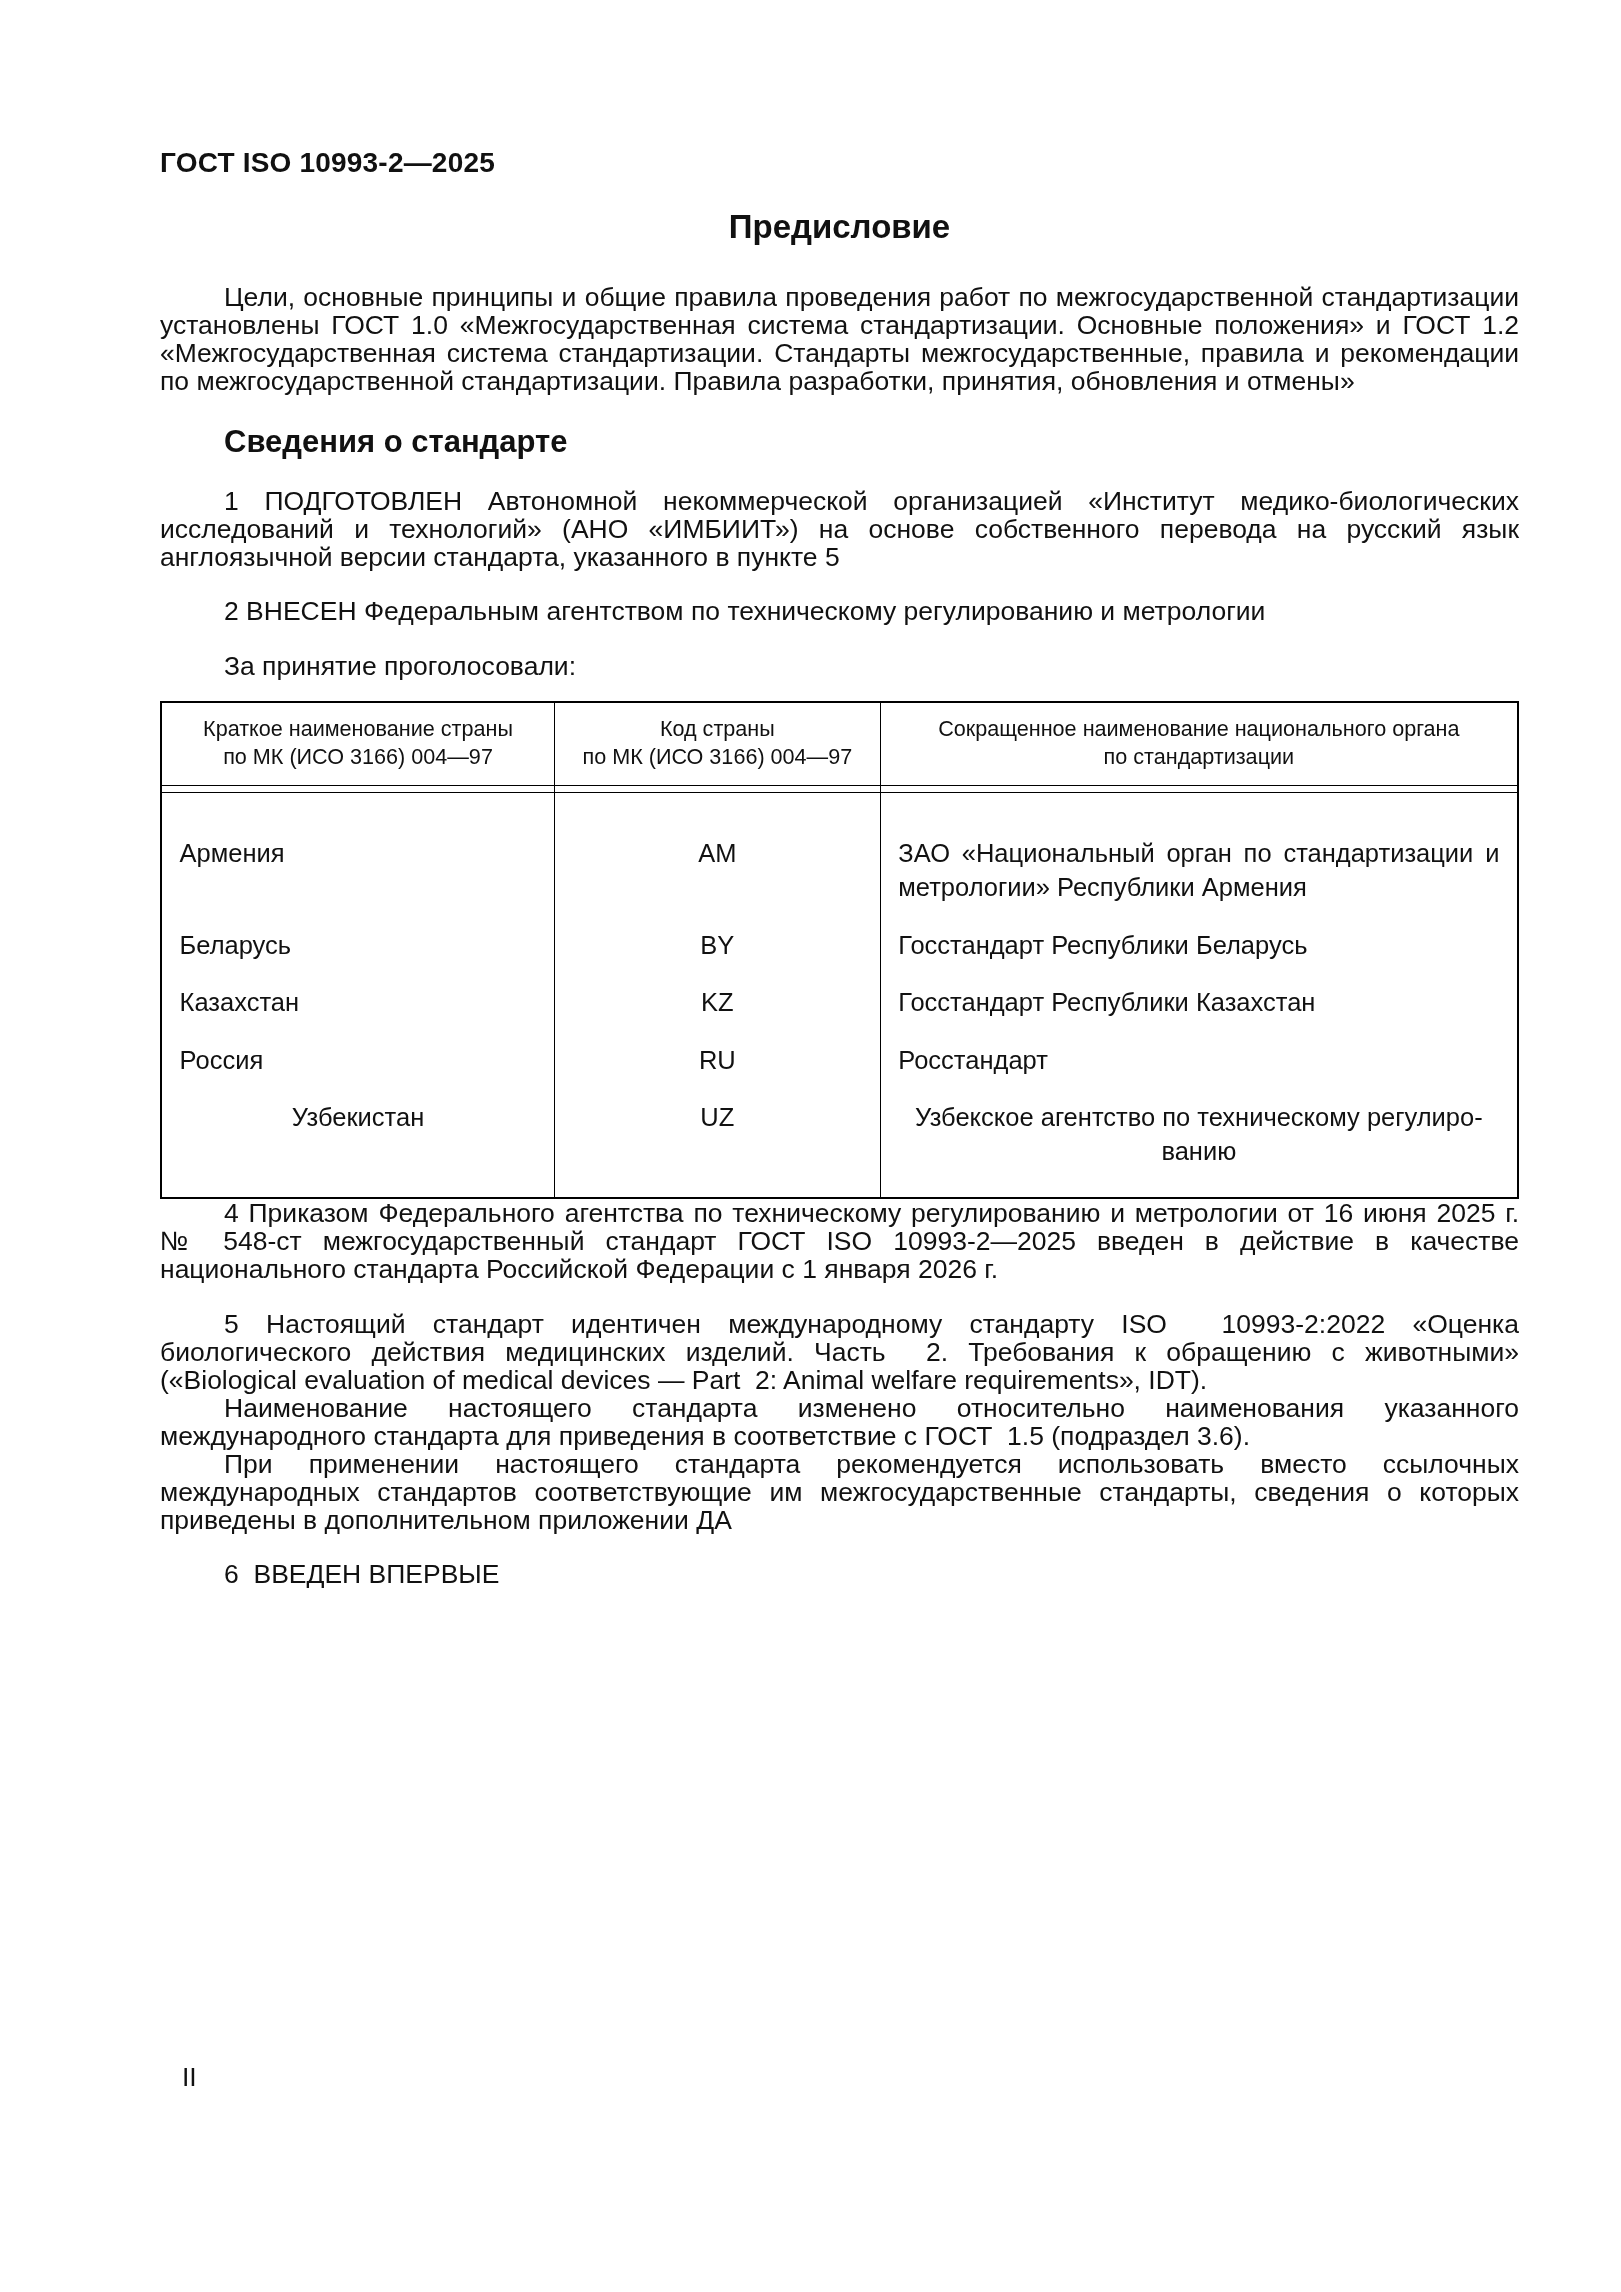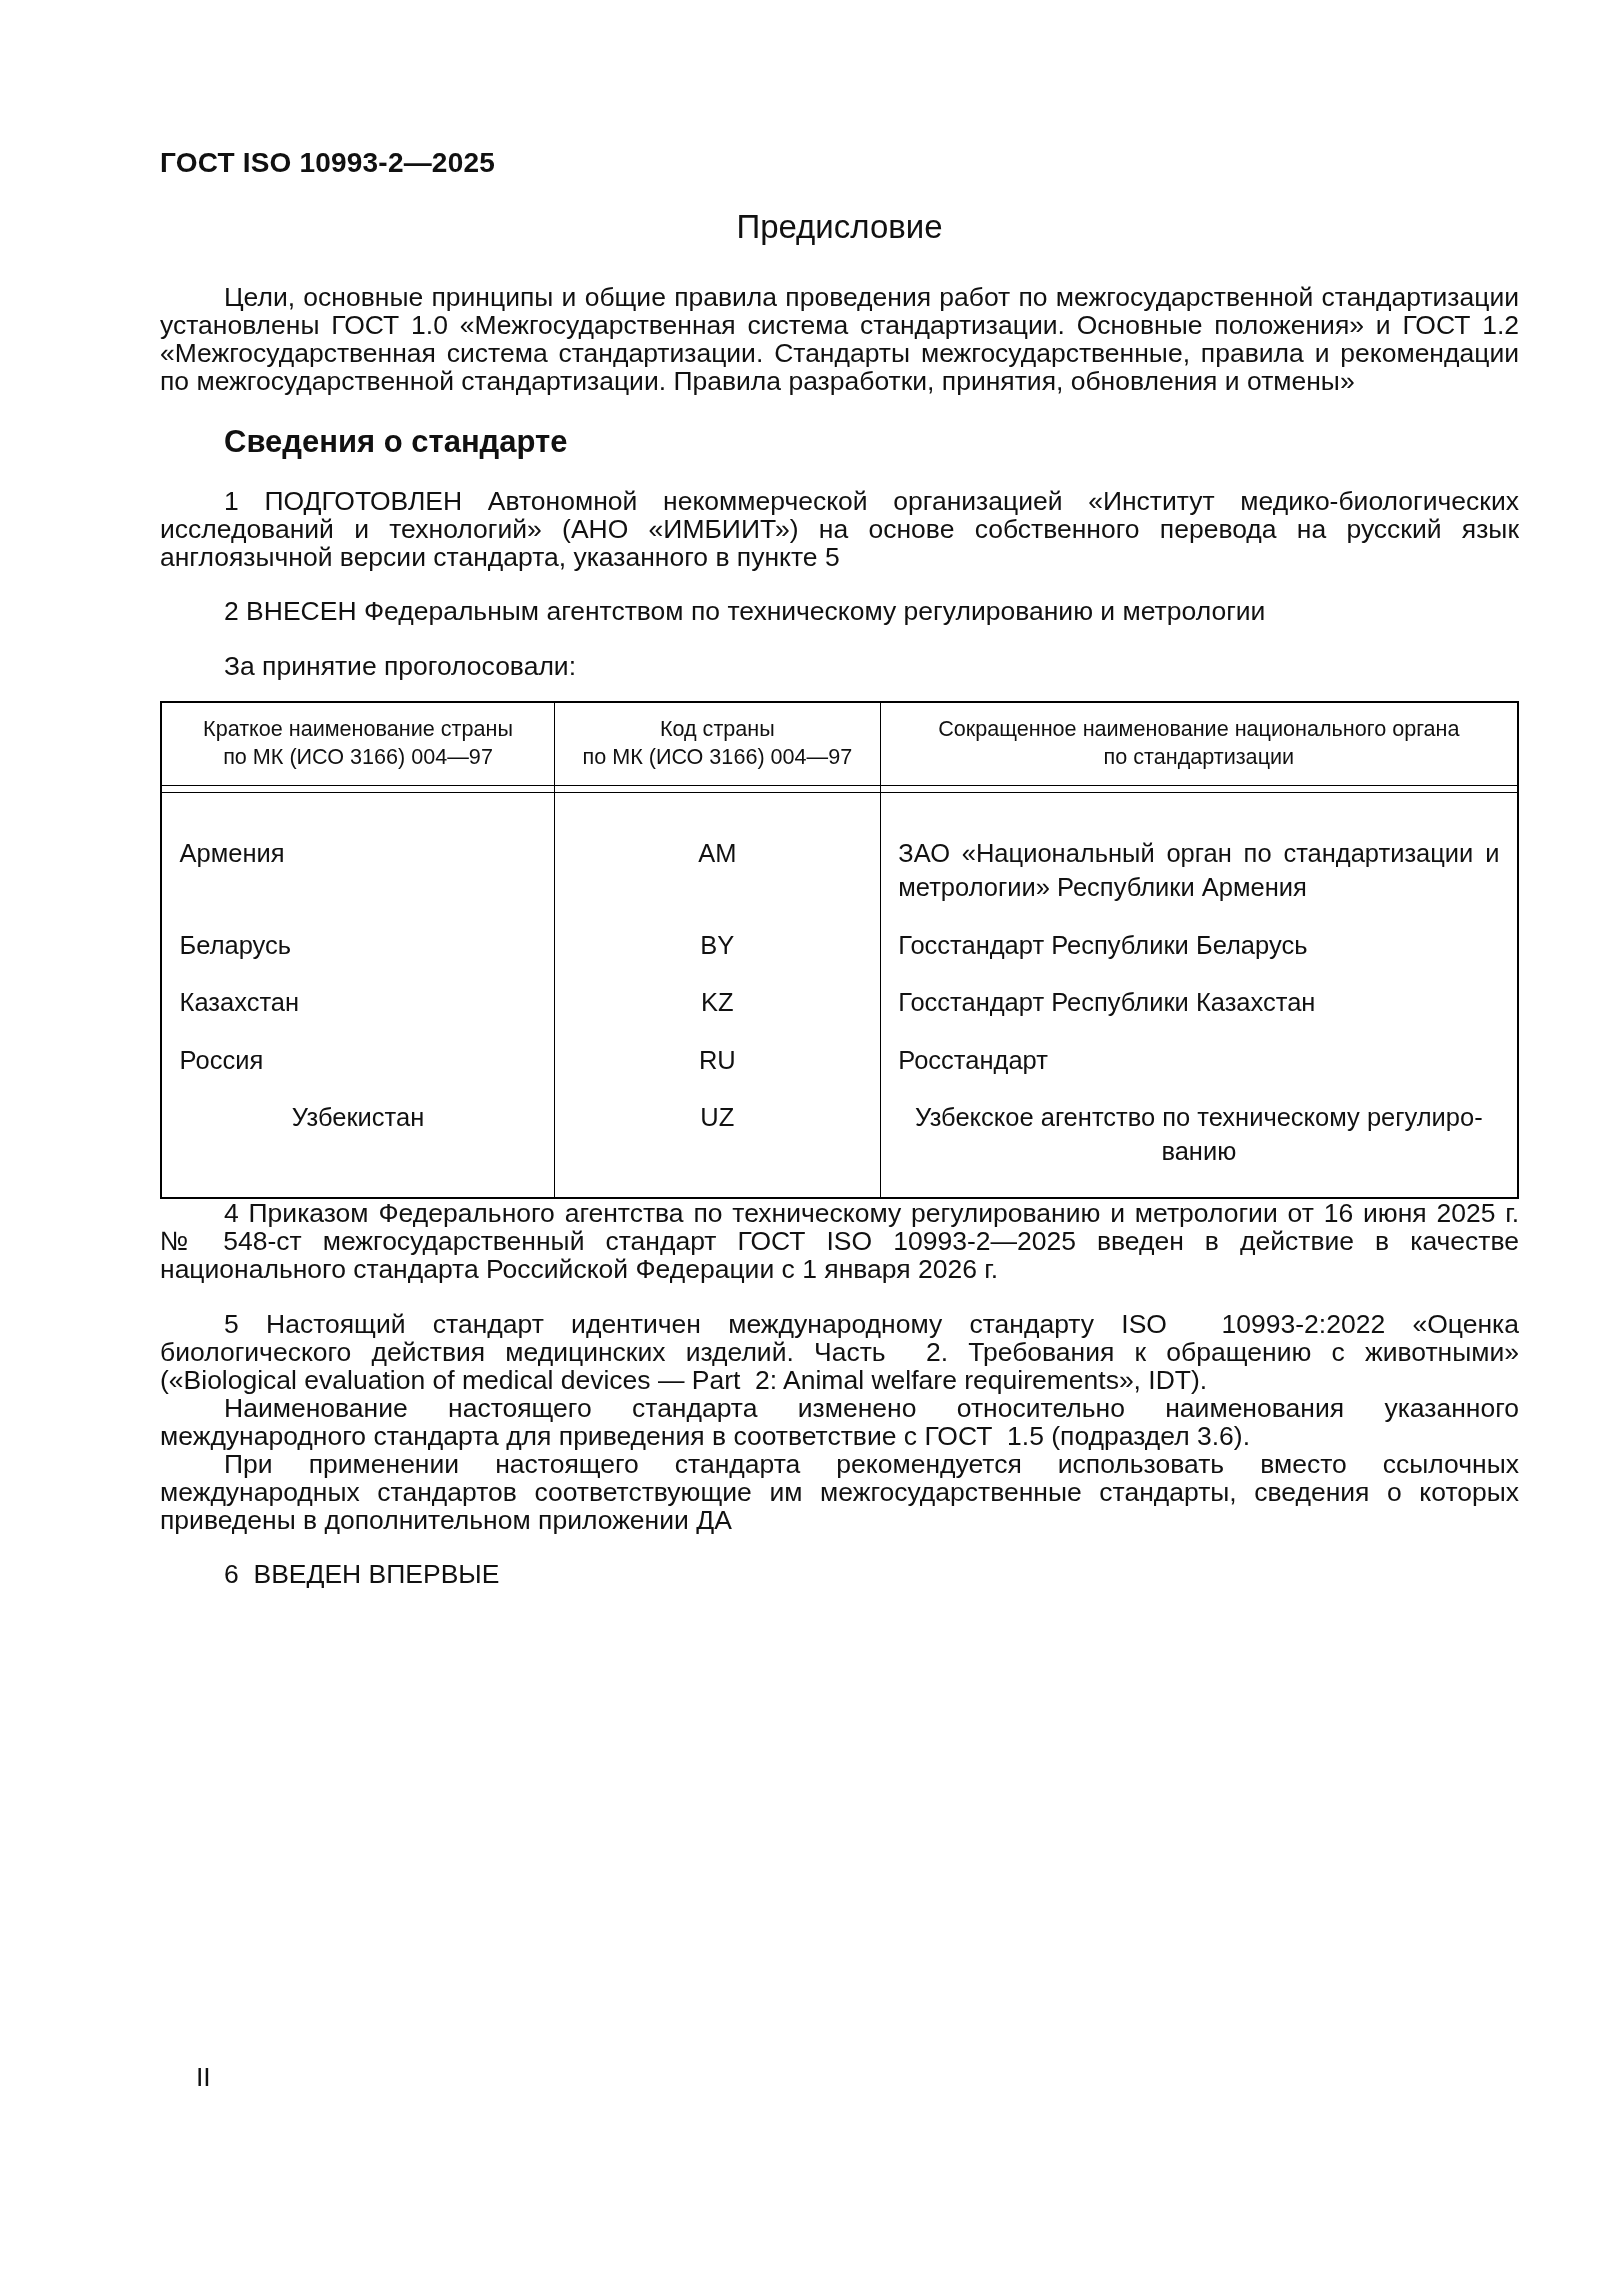--- a/index.html
+++ b/index.html
@@ -18,21 +18,21 @@
     color: #111111;
   }
   .running-head {
     font-size: 28px;
     font-weight: bold;
     letter-spacing: 0.2px;
     margin: 0 0 29px 0;
   }
   h1.doc-title {
     font-size: 33px;
-    font-weight: normal;
+    font-weight: bold;
     text-align: center;
     margin: 0 0 37px 0;
   }
   p.body-par {
     font-size: 26.5px;
     line-height: 28px;
     text-align: justify;
     margin: 0;
   }
   p.indent { text-indent: 64px; }
@@ -81,21 +81,21 @@
     padding: 23.5px 17.6px 0 17.6px;
   }
   table.vote-table td.country { text-align: left; }
   table.vote-table td.code { text-align: center; }
   table.vote-table td.org { text-align: justify; hyphens: manual; }
   table.vote-table tr.first-row td { padding-top: 43px; }
   table.vote-table tr.last-row td { padding-bottom: 29px; text-align: center; }
   .after-table { margin-top: 43px; }
   .page-num {
     position: absolute;
-    left: 196px;
+    left: 182px;
     top: 2063px;
     font-size: 26.5px;
     line-height: 29px;
   }
 </style>
 </head>
 <body>
 
 <div class="page">
 

